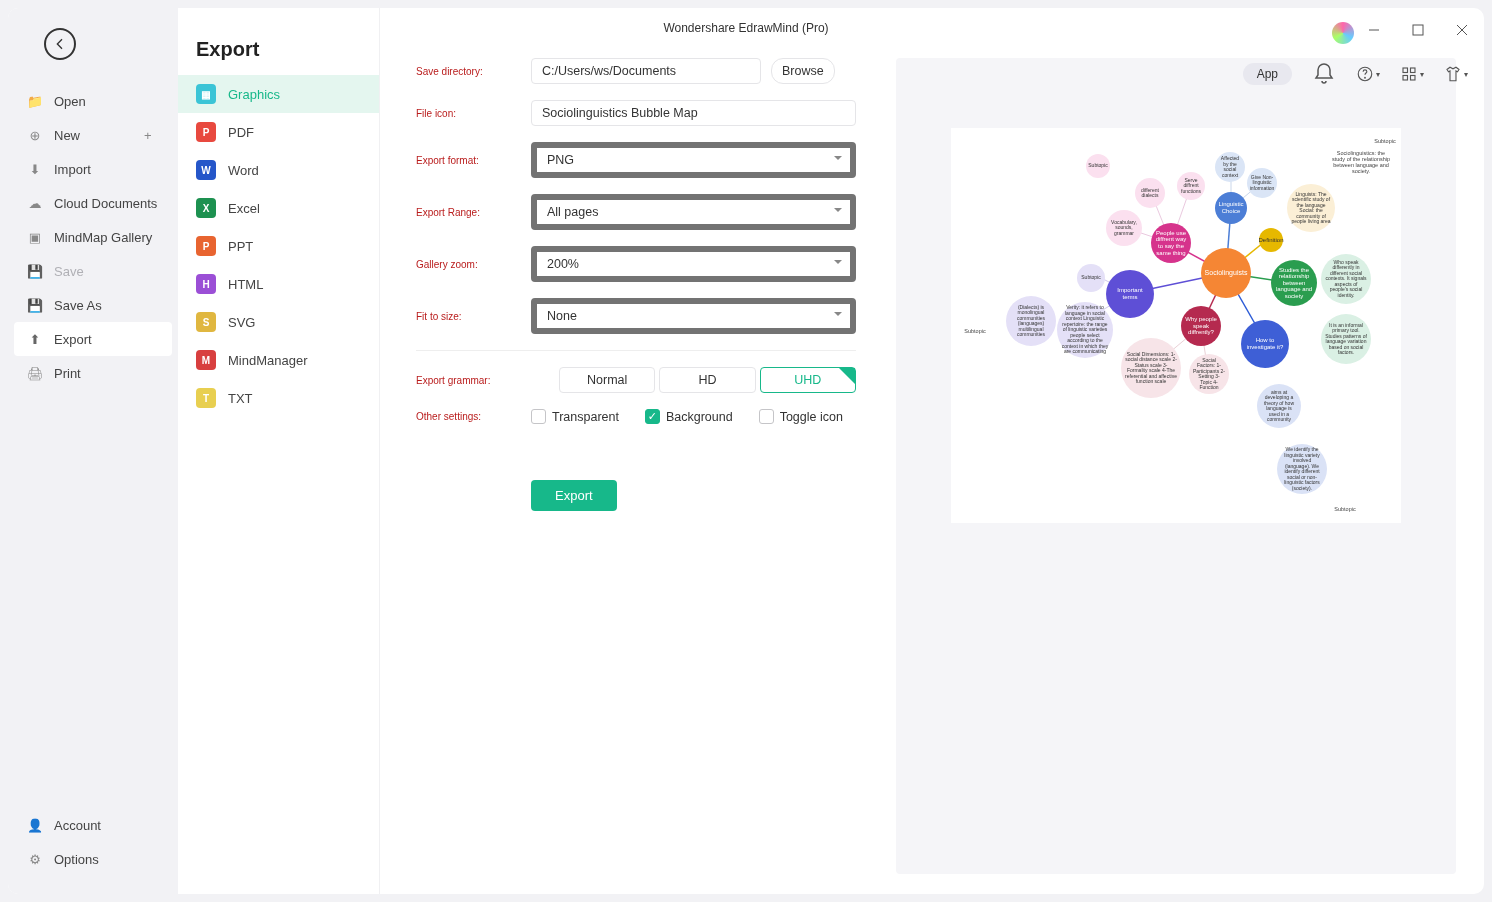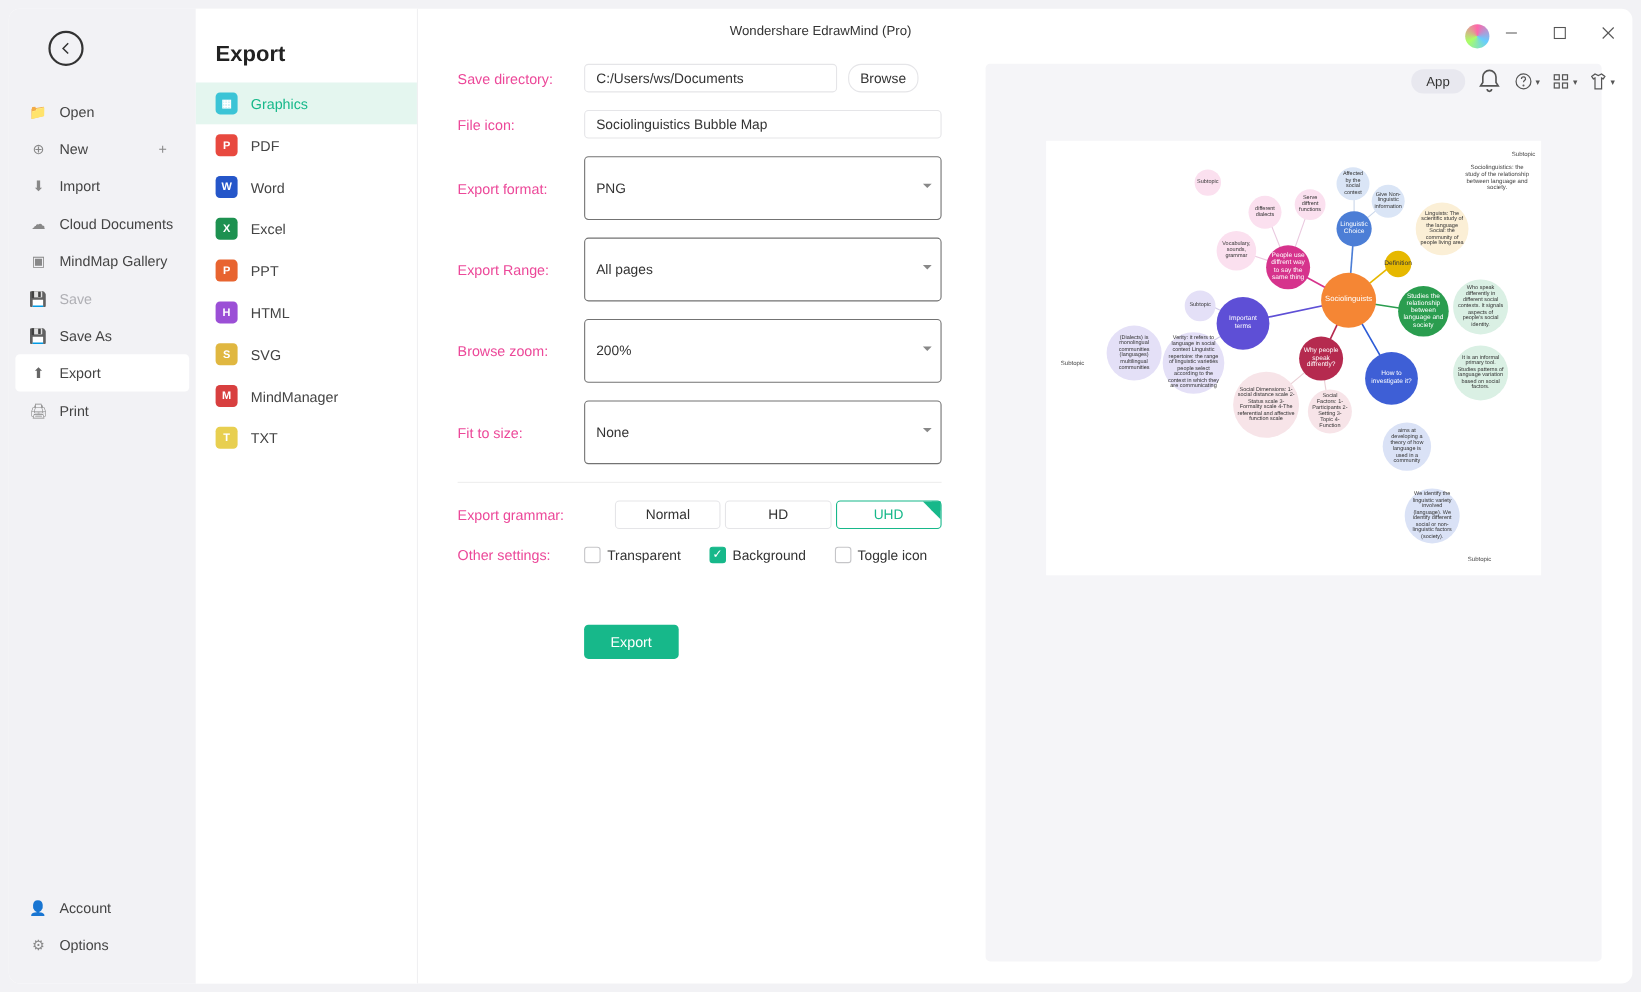--- a/index.html
+++ b/index.html
@@ -4,21 +4,21 @@
 <style>
 * { margin:0; padding:0; box-sizing:border-box; font-family:"Segoe UI",-apple-system,sans-serif; }
 body { background:#f2f2f5; width:1492px; height:902px; overflow:hidden; position:relative; }
 .window { position:absolute; top:8px; left:8px; right:8px; bottom:8px; background:#fff; border-radius:10px; display:flex; }
 .titlebar { position:absolute; top:0; left:0; right:0; height:40px; display:flex; align-items:center; justify-content:center; z-index:10; }
 .title { font-size:12px; color:#333; }
 .win-controls { position:absolute; right:8px; top:8px; display:flex; gap:16px; }
 .win-btn { width:28px; height:28px; display:flex; align-items:center; justify-content:center; color:#555; font-size:14px; cursor:pointer; }
 .win-btn svg { width:12px; height:12px; }
 .avatar-top { position:absolute; right:130px; top:14px; width:22px; height:22px; border-radius:50%; background:conic-gradient(#f6a,#6cf,#af6,#f6a); }
-.toolbar-right { position:absolute; right:16px; top:54px; display:flex; align-items:center; gap:10px; }
+.toolbar-right { position:absolute; right:16px; top:54px; display:flex; align-items:center; gap:20px; }
 .app-chip { background:#e8e8ef; border-radius:14px; padding:4px 14px; font-size:12px; color:#333; }
 .tb-icon { width:24px; height:24px; display:flex; align-items:center; justify-content:center; color:#555; cursor:pointer; }
 .tb-icon svg { stroke:#555; }
 
 .sidebar1 { width:170px; background:#f2f2f5; border-top-left-radius:10px; border-bottom-left-radius:10px; padding-top:20px; display:flex; flex-direction:column; }
 .back-btn { width:32px; height:32px; border:2px solid #333; border-radius:50%; margin-left:36px; margin-bottom:24px; display:flex; align-items:center; justify-content:center; cursor:pointer; }
 .back-btn svg { width:16px; height:16px; }
 .nav-item { display:flex; align-items:center; gap:10px; padding:8px 18px; font-size:13px; color:#444; cursor:pointer; position:relative; }
 .nav-item.disabled { color:#b0b0b5; }
 .nav-item.active { background:#fff; border-radius:4px; margin:0 6px; padding:8px 12px; }
@@ -31,24 +31,24 @@
 .sidebar2 { width:202px; background:#fff; padding:30px 0 0 0; border-right:1px solid #f0f0f2; }
 .sidebar2 h2 { font-size:20px; font-weight:600; padding:0 18px 14px; color:#222; }
 .fmt-item { display:flex; align-items:center; gap:12px; padding:9px 18px; font-size:13px; color:#444; cursor:pointer; }
 .fmt-item.active { background:#e4f6ef; color:#17b88a; }
 .fmt-icon { width:20px; height:20px; border-radius:4px; display:flex; align-items:center; justify-content:center; font-size:10px; font-weight:bold; color:#fff; }
 .ic-graphics{background:#3bc4d6;} .ic-pdf{background:#e8493f;} .ic-word{background:#2556c9;} .ic-excel{background:#1d9150;} .ic-ppt{background:#e86430;} .ic-html{background:#9b4fd6;} .ic-svg{background:#e0b740;} .ic-mm{background:#d83f3f;} .ic-txt{background:#e8cf50;}
 
 .main { flex:1; display:flex; padding:50px 28px 20px 36px; gap:40px; }
 .form-col { width:440px; }
 .form-row { display:flex; align-items:center; margin-bottom:16px; }
-.form-label { width:115px; font-size:13px; color:#ec4899; }
+.form-label { width:115px; font-size:10px; color:#b91c1c; }
 .form-input { flex:1; border:1px solid #e5e5e8; border-radius:4px; padding:5px 10px; font-size:12.5px; color:#333; background:#fff; }
 .browse-btn { margin-left:10px; border:1px solid #e5e5e8; border-radius:12px; padding:5px 10px; font-size:12.5px; background:#fff; cursor:pointer; color:#333; }
-.form-select { flex:1; border:1px solid #737373; border-radius:4px; padding:21px 10px; font-size:12.5px; color:#333; background:#fff; position:relative; cursor:pointer; }
+.form-select { flex:1; border:6px solid #737373; border-radius:4px; padding:5px 10px; font-size:12.5px; color:#333; background:#fff; position:relative; cursor:pointer; }
 .form-select::after { content:''; position:absolute; right:8px; top:50%; transform:translateY(-50%); border:4px solid transparent; border-top-color:#888; }
 .divider { border:0; border-top:1px solid #eee; margin:4px 0 16px; }
 .quality-group { display:flex; gap:4px; flex:1;padding-left:28px; }
 .quality-btn { flex:1; border:1px solid #e5e5e8; border-radius:4px; padding:5px 0; font-size:12.5px; text-align:center; background:#fff; cursor:pointer; color:#333; position:relative; }
 .quality-btn.active { border-color:#17b88a; color:#17b88a; }
 .quality-btn.active::after { content:''; position:absolute; right:0; top:0; border:8px solid transparent; border-top-color:#17b88a; border-right-color:#17b88a; }
 .settings-group { display:flex; gap:26px; flex:1; }
 .checkbox-wrap { display:flex; align-items:center; gap:6px; font-size:12.5px; color:#333; cursor:pointer; }
 .checkbox { width:15px; height:15px; border:1px solid #c5c5c8; border-radius:3px; background:#fff; display:flex; align-items:center; justify-content:center; }
 .checkbox.checked { background:#17b88a; border-color:#17b88a; }
@@ -229,21 +229,21 @@
       </div>
       <div class="form-row">
         <span class="form-label">Export format:</span>
         <div class="form-select"><span>PNG</span></div>
       </div>
       <div class="form-row">
         <span class="form-label">Export Range:</span>
         <div class="form-select"><span>All pages</span></div>
       </div>
       <div class="form-row">
-        <span class="form-label">Browse zoom:</span>
+        <span class="form-label">Gallery zoom:</span>
         <div class="form-select"><span>200%</span></div>
       </div>
       <div class="form-row">
         <span class="form-label">Fit to size:</span>
         <div class="form-select"><span>None</span></div>
       </div>
       <hr class="divider">
       <div class="form-row">
         <span class="form-label">Export grammar:</span>
         <div class="quality-group">

